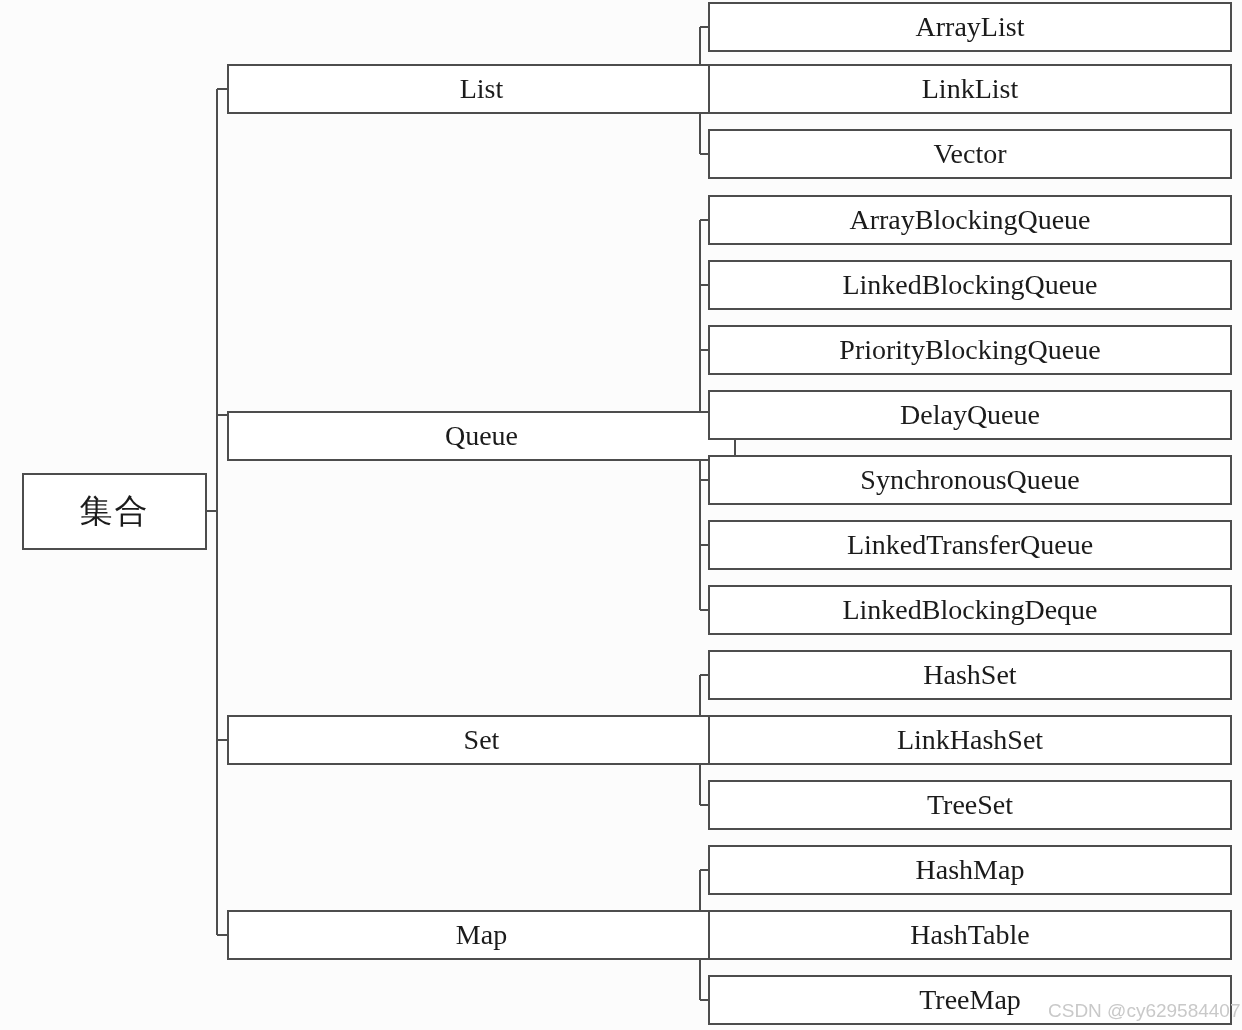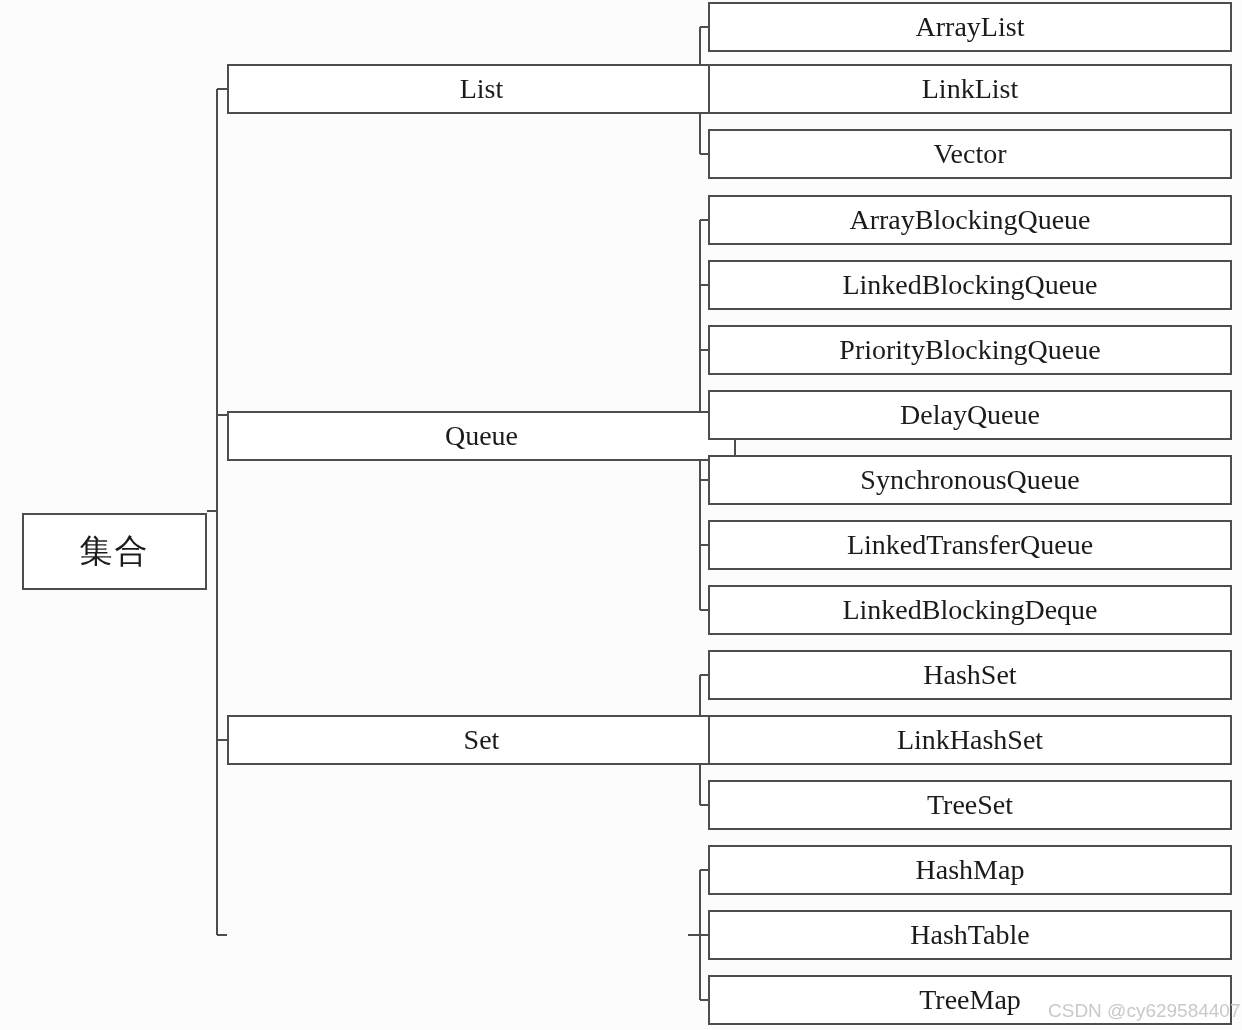--- a/index.html
+++ b/index.html
@@ -38,21 +38,20 @@
     align-items:center;
     justify-content:center;
     text-align:center;
     font-size:28px;
     line-height:1;
   }
   .node.root{
     left:22px;top:473px;width:185px;height:77px;
     font-size:33px;
     letter-spacing:2px;
-    margin-top:40px;
   }
   .node.parent{
     left:227px;width:509px;height:50px;
   }
   .node.child{
     left:708px;width:524px;height:50px;
   }
   .watermark{
     position:absolute;
     left:1048px;top:1000px;width:184px;
@@ -75,20 +74,21 @@
     <path d="M688 415 H708 M700 220 V610 M700 220 H708 M700 285 H708 M700 350 H708 M700 480 H708 M700 545 H708 M700 610 H708"></path>
     <path d="M688 740 H708 M700 675 V805 M700 675 H708 M700 805 H708"></path>
     <path d="M688 935 H708 M700 870 V1000 M700 870 H708 M700 1000 H708"></path>
   </svg>
 
   <div class="node root">集合</div>
 
   <div class="node parent" style="top:64px">List</div>
   <div class="node parent" style="top:411px">Queue</div>
   <div class="node parent" style="top:715px">Set</div>
+  <div class="node parent" style="top:910px">Map</div>
 
   <div class="node child" style="top:2px">ArrayList</div>
   <div class="node child" style="top:64px">LinkList</div>
   <div class="node child" style="top:129px">Vector</div>
 
   <div class="node child" style="top:195px">ArrayBlockingQueue</div>
   <div class="node child" style="top:260px">LinkedBlockingQueue</div>
   <div class="node child" style="top:325px">PriorityBlockingQueue</div>
   <div class="node child" style="top:390px">DelayQueue</div>
   <div class="node child" style="top:455px">SynchronousQueue</div>

